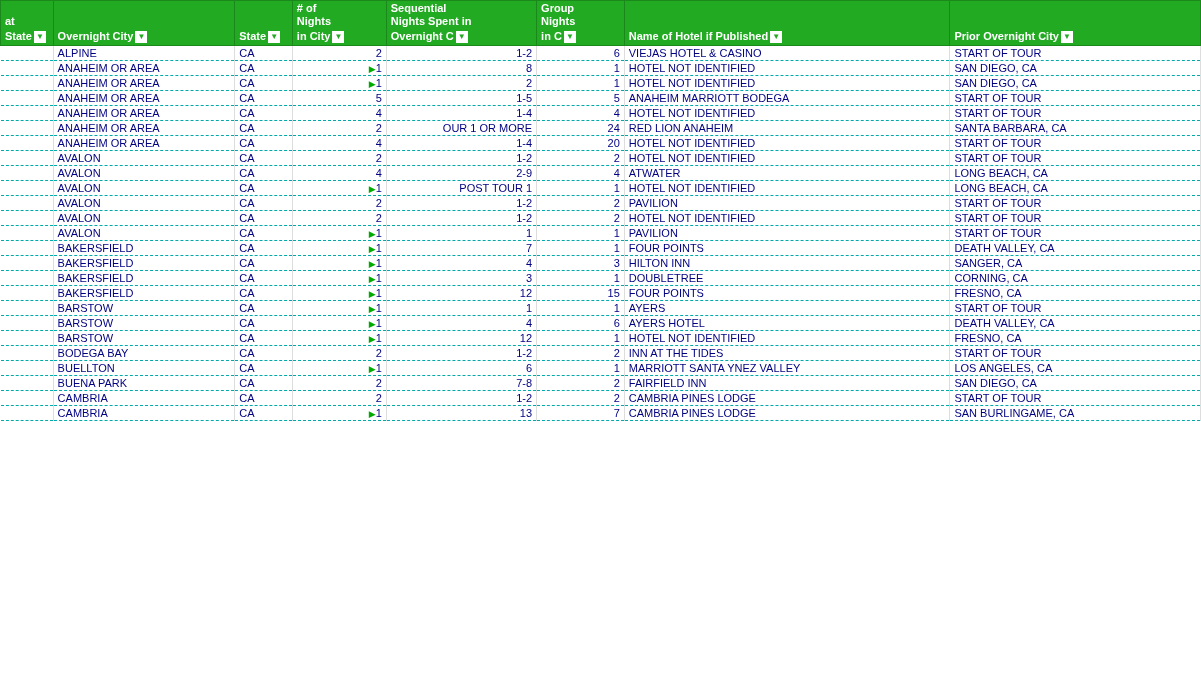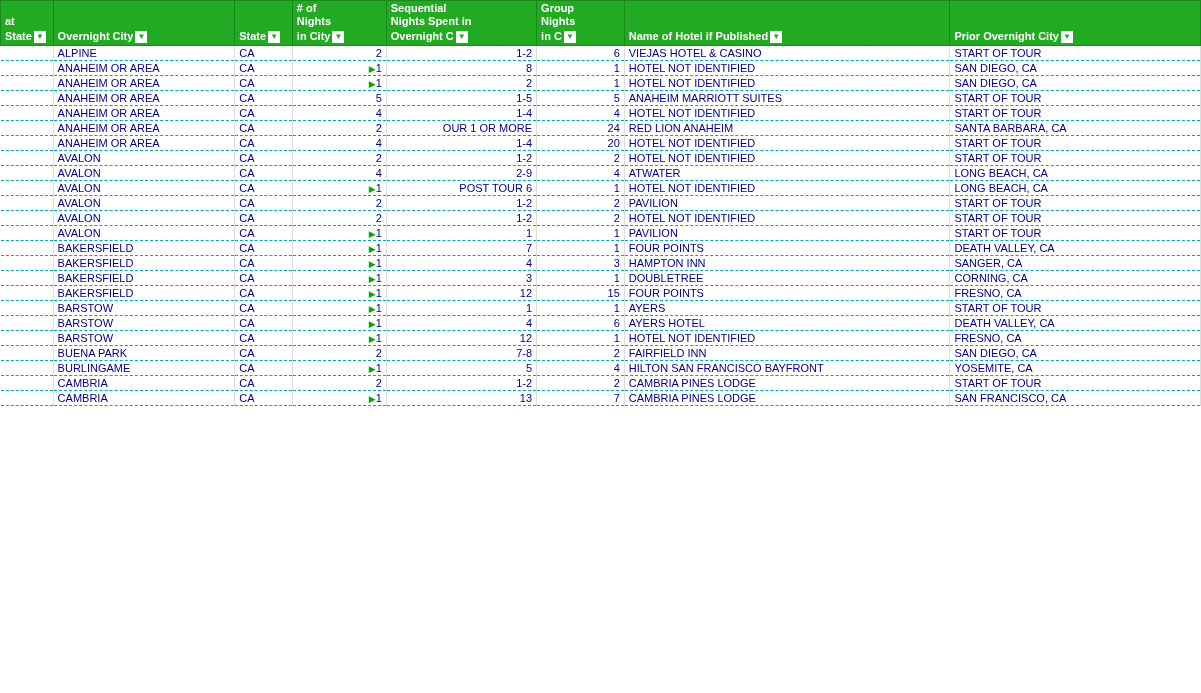--- a/index.html
+++ b/index.html
@@ -193,21 +193,21 @@
           <td>HOTEL NOT IDENTIFIED</td>
           <td>SAN DIEGO, CA</td>
         </tr>
         <tr>
           <td></td>
           <td>ANAHEIM OR AREA</td>
           <td>CA</td>
           <td class="num">5</td>
           <td class="num">1-5</td>
           <td class="num">5</td>
-          <td>ANAHEIM MARRIOTT SUITES</td>
+          <td>ANAHEIM MARRIOTT BODEGA</td>
           <td>START OF TOUR</td>
         </tr>
         <tr>
           <td></td>
           <td>ANAHEIM OR AREA</td>
           <td>CA</td>
           <td class="num">4</td>
           <td class="num">1-4</td>
           <td class="num">4</td>
           <td>HOTEL NOT IDENTIFIED</td>
@@ -251,21 +251,21 @@
           <td class="num">2-9</td>
           <td class="num">4</td>
           <td>ATWATER</td>
           <td>LONG BEACH, CA</td>
         </tr>
         <tr>
           <td></td>
           <td>AVALON</td>
           <td>CA</td>
           <td class="num"><span class="small-green-arrow">▶</span>1</td>
-          <td class="num">POST TOUR 6</td>
+          <td class="num">POST TOUR 1</td>
           <td class="num">1</td>
           <td>HOTEL NOT IDENTIFIED</td>
           <td>LONG BEACH, CA</td>
         </tr>
         <tr>
           <td></td>
           <td>AVALON</td>
           <td>CA</td>
           <td class="num">2</td>
           <td class="num">1-2</td>
@@ -303,21 +303,21 @@
           <td>FOUR POINTS</td>
           <td>DEATH VALLEY, CA</td>
         </tr>
         <tr>
           <td></td>
           <td>BAKERSFIELD</td>
           <td>CA</td>
           <td class="num"><span class="small-green-arrow">▶</span>1</td>
           <td class="num">4</td>
           <td class="num">3</td>
-          <td>HAMPTON INN</td>
+          <td>HILTON INN</td>
           <td>SANGER, CA</td>
         </tr>
         <tr>
           <td></td>
           <td>BAKERSFIELD</td>
           <td>CA</td>
           <td class="num"><span class="small-green-arrow">▶</span>1</td>
           <td class="num">3</td>
           <td class="num">1</td>
           <td>DOUBLETREE</td>
@@ -358,53 +358,63 @@
           <td>BARSTOW</td>
           <td>CA</td>
           <td class="num"><span class="small-green-arrow">▶</span>1</td>
           <td class="num">12</td>
           <td class="num">1</td>
           <td>HOTEL NOT IDENTIFIED</td>
           <td>FRESNO, CA</td>
         </tr>
         <tr>
           <td></td>
+          <td>BODEGA BAY</td>
+          <td>CA</td>
+          <td class="num">2</td>
+          <td class="num">1-2</td>
+          <td class="num">2</td>
+          <td>INN AT THE TIDES</td>
+          <td>START OF TOUR</td>
+        </tr>
+        <tr>
+          <td></td>
+          <td>BUELLTON</td>
+          <td>CA</td>
+          <td class="num"><span class="small-green-arrow">▶</span>1</td>
+          <td class="num">6</td>
+          <td class="num">1</td>
+          <td>MARRIOTT SANTA YNEZ VALLEY</td>
+          <td>LOS ANGELES, CA</td>
+        </tr>
+        <tr>
+          <td></td>
           <td>BUENA PARK</td>
           <td>CA</td>
           <td class="num">2</td>
           <td class="num">7-8</td>
           <td class="num">2</td>
           <td>FAIRFIELD INN</td>
           <td>SAN DIEGO, CA</td>
-        </tr>
-        <tr>
-          <td></td>
-          <td>BURLINGAME</td>
-          <td>CA</td>
-          <td class="num"><span class="small-green-arrow">▶</span>1</td>
-          <td class="num">5</td>
-          <td class="num">4</td>
-          <td>HILTON SAN FRANCISCO BAYFRONT</td>
-          <td>YOSEMITE, CA</td>
         </tr>
         <tr>
           <td></td>
           <td>CAMBRIA</td>
           <td>CA</td>
           <td class="num">2</td>
           <td class="num">1-2</td>
           <td class="num">2</td>
           <td>CAMBRIA PINES LODGE</td>
           <td>START OF TOUR</td>
         </tr>
         <tr>
           <td></td>
           <td>CAMBRIA</td>
           <td>CA</td>
           <td class="num"><span class="small-green-arrow">▶</span>1</td>
           <td class="num">13</td>
           <td class="num">7</td>
           <td>CAMBRIA PINES LODGE</td>
-          <td>SAN FRANCISCO, CA</td>
+          <td>SAN BURLINGAME, CA</td>
         </tr>
       </tbody>
   </table>
 </div>
 
 </body></html>

